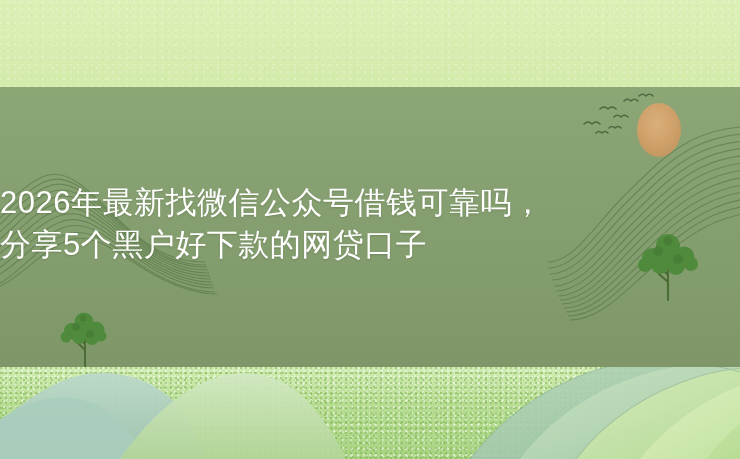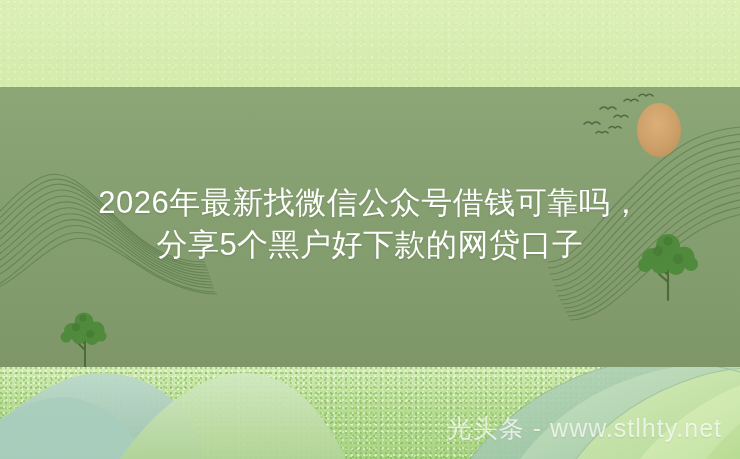--- a/index.html
+++ b/index.html
@@ -60,21 +60,20 @@
   }
 
   
   .art { position:absolute; left:0; top:0; width:740px; height:459px; pointer-events:none; }
 
   
   .title {
     position:absolute;
     left:0; top:182px;
     width:740px;
-    text-align:center;
     color:#ffffff;
     font-size:31px;
     line-height:42px;
     letter-spacing:.5px;
     font-weight:400;
     text-shadow:0 1px 2px rgba(60,80,45,.28);
     white-space:pre-line;
     z-index:6;
   }
 
@@ -246,15 +245,14 @@
       <g stroke="#7fa68b" fill="none" stroke-width="1.2" opacity=".45">
         <path d="M470,459 C500,420 540,390 590,372 C640,354 700,358 760,378"></path>
         <path d="M576,459 C606,420 648,392 700,376 C730,367 760,366 790,370"></path>
       </g>
     </g>
   </svg>
 
   <div class="title">2026年最新找微信公众号借钱可靠吗，
 分享5个黑户好下款的网贷口子</div>
 
-  <div class="watermark">光头条 - www.stlhty.net</div>
 
 </div>
 
 </body></html>

